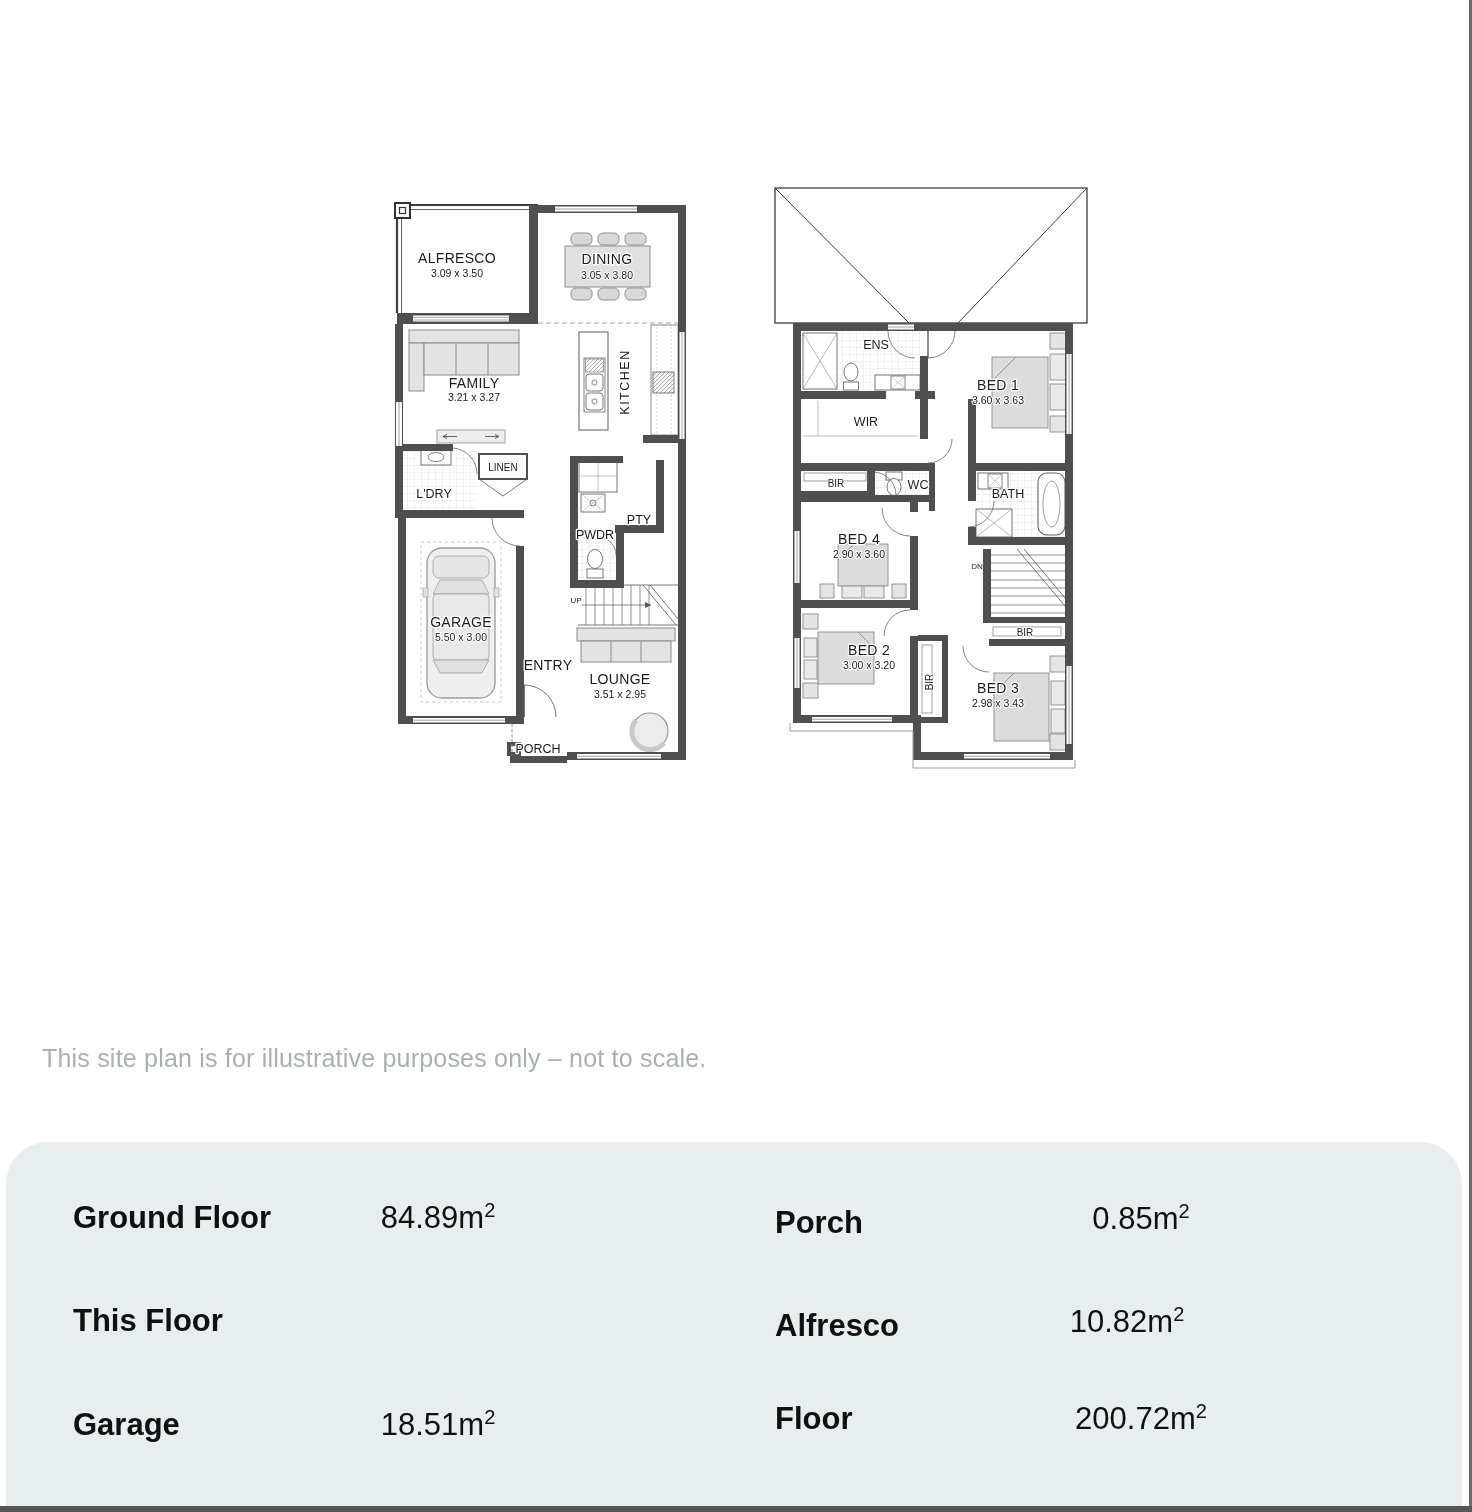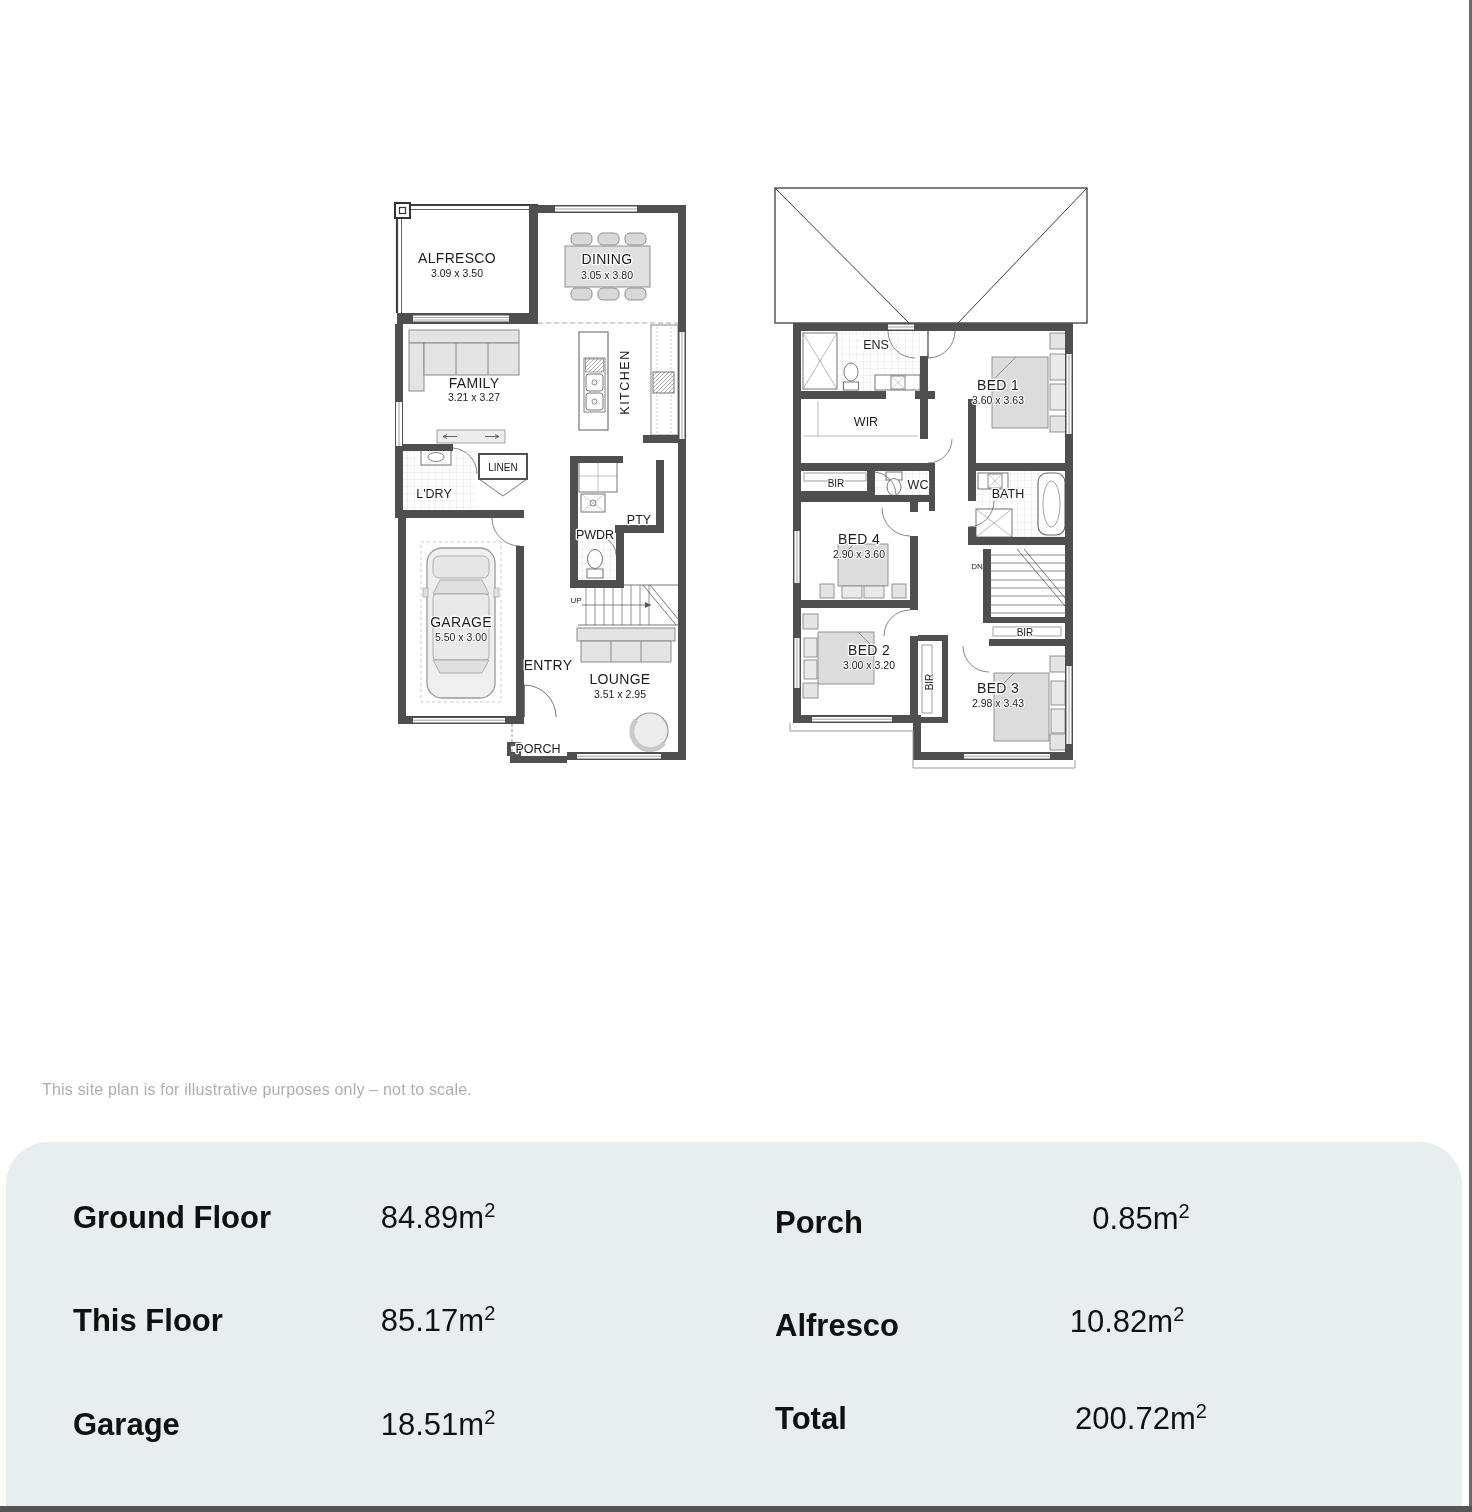--- a/index.html
+++ b/index.html
@@ -4,21 +4,21 @@
 <style>
   html,body{margin:0;padding:0;}
   body{
     width:1472px;height:1512px;position:relative;background:#ffffff;
     font-family:"Liberation Sans","DejaVu Sans",sans-serif;overflow:hidden;
   }
   .plan-svg{position:absolute;}
   #gf-svg{left:393px;top:192px;}
   #ff-svg{left:772px;top:186px;}
   .disclaimer{
-    position:absolute;left:42px;top:1081px;font-size:16px;color:#acaeb0;
+    position:absolute;left:42px;top:1044px;font-size:25px;color:#acaeb0;
     letter-spacing:0.2px;
   }
   .summary-card{
     position:absolute;left:6px;top:1142px;width:1456px;height:453px;
     background:#e8edef;border-radius:42px;
   }
   .s-label{position:absolute;font-size:31px;font-weight:bold;color:#101010;line-height:38px;white-space:nowrap;}
   .s-value{position:absolute;font-size:31px;color:#101010;line-height:38px;width:320px;text-align:center;white-space:nowrap;}
   .s-value sup{font-size:20px;line-height:0;}
   .edge-right{position:absolute;left:1469px;top:0;width:3px;height:1512px;background:#6b6b6b;}
@@ -420,29 +420,28 @@
   <text class="rdims" x="226" y="521" text-anchor="middle">2.98 x 3.43</text>
 </svg>
 
 <div class="disclaimer">This site plan is for illustrative purposes only – not to scale.</div>
 
 <div class="summary-card">
   <div class="s-label" style="left:67px;top:57px">Ground Floor</div>
   <div class="s-value" style="right:864px;top:57px"><span>84.89m</span><sup>2</sup></div>
 
   <div class="s-label" style="left:67px;top:160px">This Floor</div>
-  <div class="s-value" style="right:864px;top:160px"><span>85.17m</span><sup>2</sup></div>
 
   <div class="s-label" style="left:67px;top:264px">Garage</div>
   <div class="s-value" style="right:864px;top:264px"><span>18.51m</span><sup>2</sup></div>
 
   <div class="s-label" style="left:769px;top:62px">Porch</div>
   <div class="s-value" style="right:161px;top:58px"><span>0.85m</span><sup>2</sup></div>
 
   <div class="s-label" style="left:769px;top:165px">Alfresco</div>
   <div class="s-value" style="right:175px;top:161px"><span>10.82m</span><sup>2</sup></div>
 
-  <div class="s-label" style="left:769px;top:258px">Total</div>
+  <div class="s-label" style="left:769px;top:258px">Floor</div>
   <div class="s-value" style="right:161px;top:258px"><span>200.72m</span><sup>2</sup></div>
 </div>
 
 <div class="edge-right"></div>
 <div class="edge-bottom"></div>
 
 </body></html>

